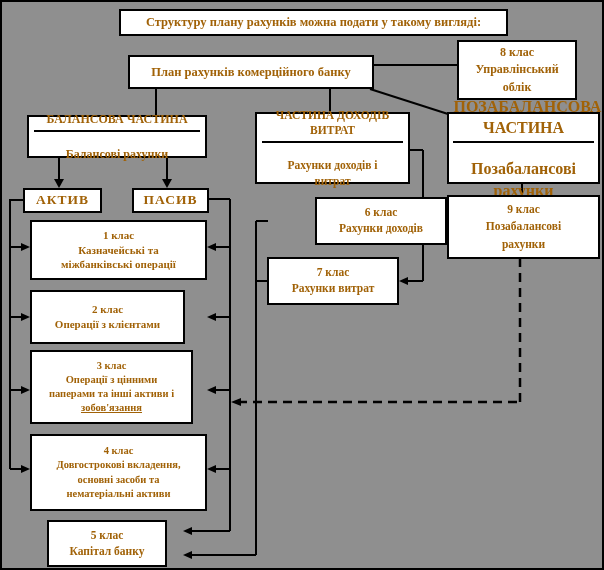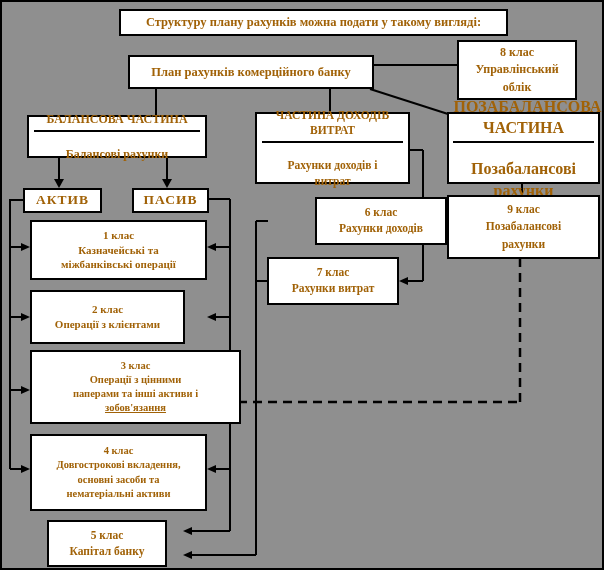--- a/index.html
+++ b/index.html
@@ -22,21 +22,21 @@
   .b-title  {left:117px;top:7px;  width:389px;height:27px;font-size:12.5px;white-space:nowrap;}
   .b-plan   {left:126px;top:53px; width:246px;height:34px;font-size:12.5px;white-space:nowrap;}
   .b-class8 {left:455px;top:38px; width:120px;height:60px;font-size:12px;line-height:1.42;}
   .b-balance{left:25px; top:113px;width:180px;height:43px;font-size:12px;line-height:1.3;}
   .b-income {left:253px;top:110px;width:155px;height:72px;font-size:11.5px;line-height:1.35;}
   .b-offbal {left:445px;top:110px;width:153px;height:72px;font-size:16px;line-height:1.35;}
   .b-aktiv  {left:21px; top:186px;width:79px; height:25px;font-size:13.5px;letter-spacing:1px;}
   .b-pasiv  {left:130px;top:186px;width:77px; height:25px;font-size:13.5px;letter-spacing:1px;}
   .b-class1 {left:28px; top:218px;width:177px;height:60px;font-size:11px;}
   .b-class2 {left:28px; top:288px;width:155px;height:54px;font-size:11px;}
-  .b-class3 {left:28px; top:348px;width:211px;height:74px;font-size:10.5px;}
+  .b-class3 {left:28px; top:348px;width:163px;height:74px;font-size:10.5px;}
   .b-class4 {left:28px; top:432px;width:177px;height:77px;font-size:10.5px;}
   .b-class5 {left:45px; top:518px;width:120px;height:47px;font-size:11.5px;}
   .b-class6 {left:265px;top:195px;width:132px;height:48px;font-size:11.5px;margin-left:48px;}
   .b-class7 {left:265px;top:255px;width:132px;height:48px;font-size:11.5px;}
   .b-class9 {left:445px;top:193px;width:153px;height:64px;font-size:11.5px;line-height:1.5;}
 </style>
 </head>
 <body>
 
 <div id="canvas">

